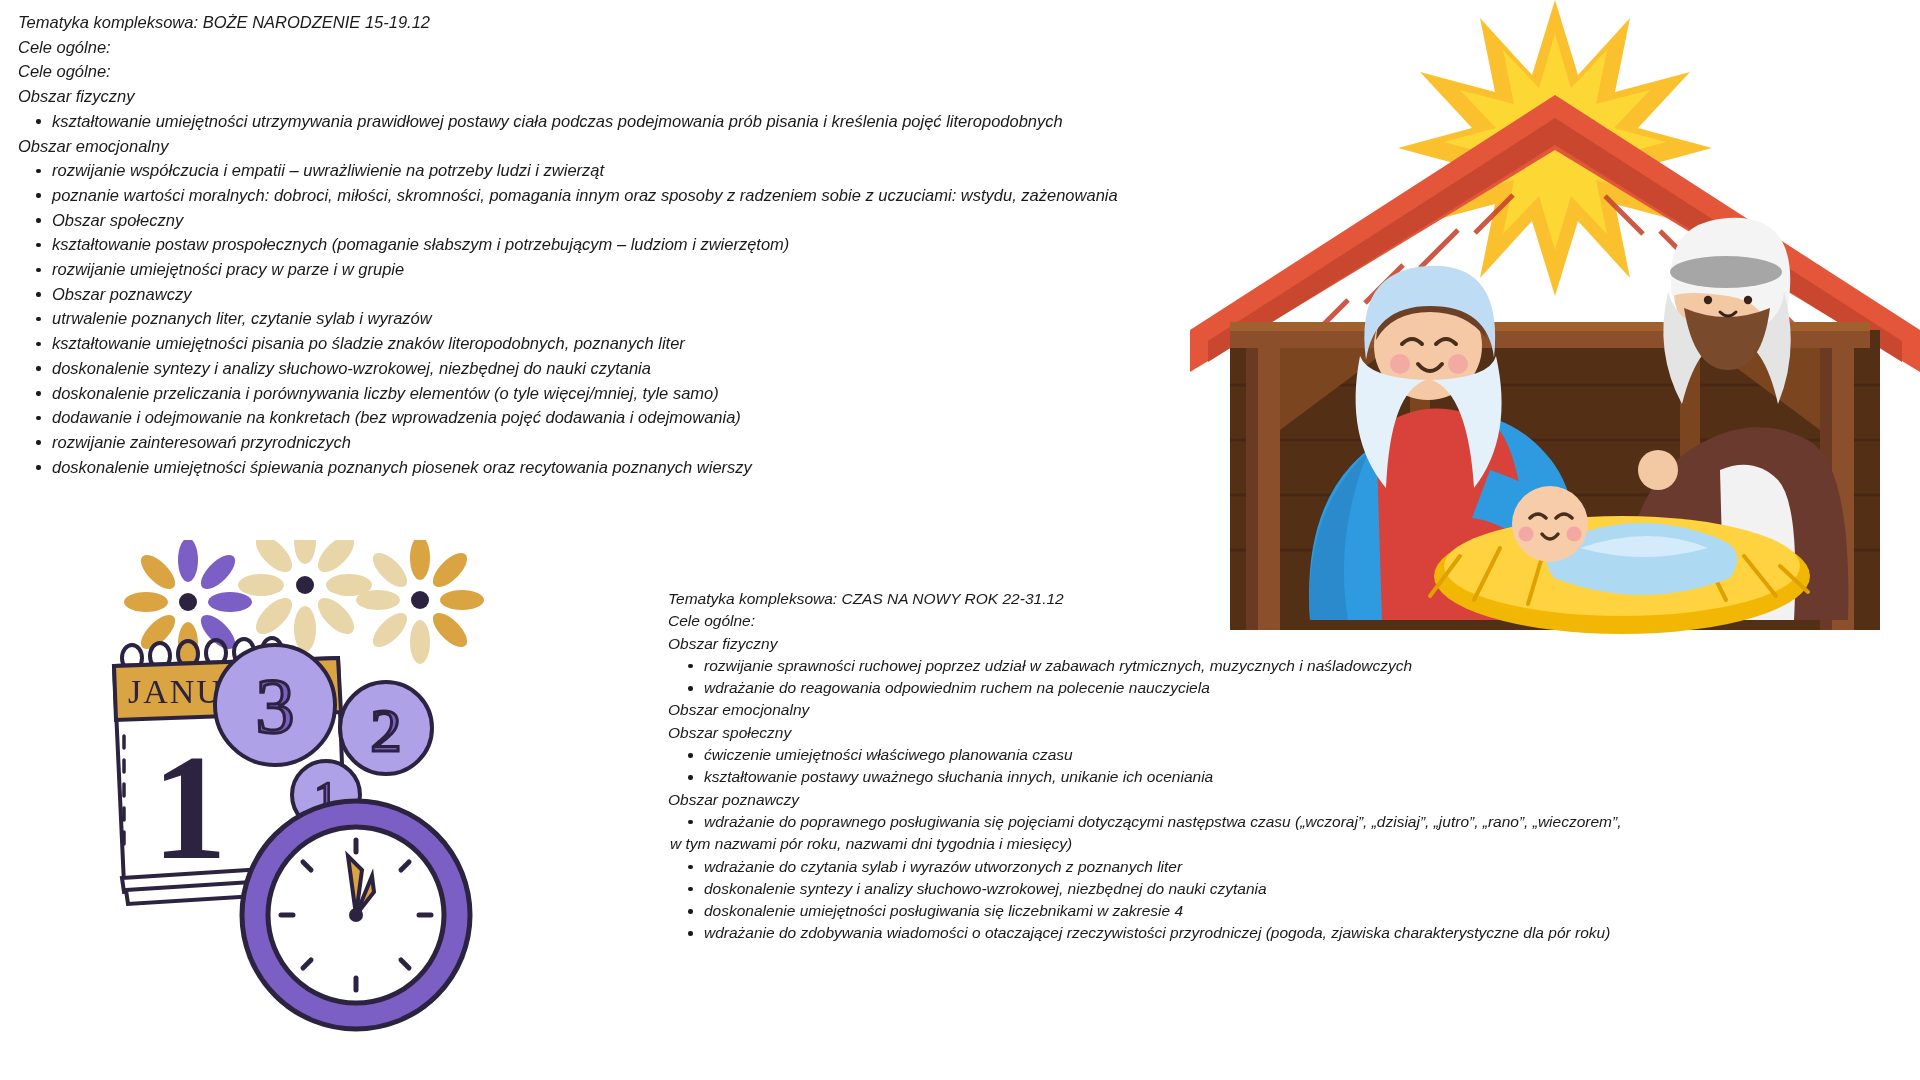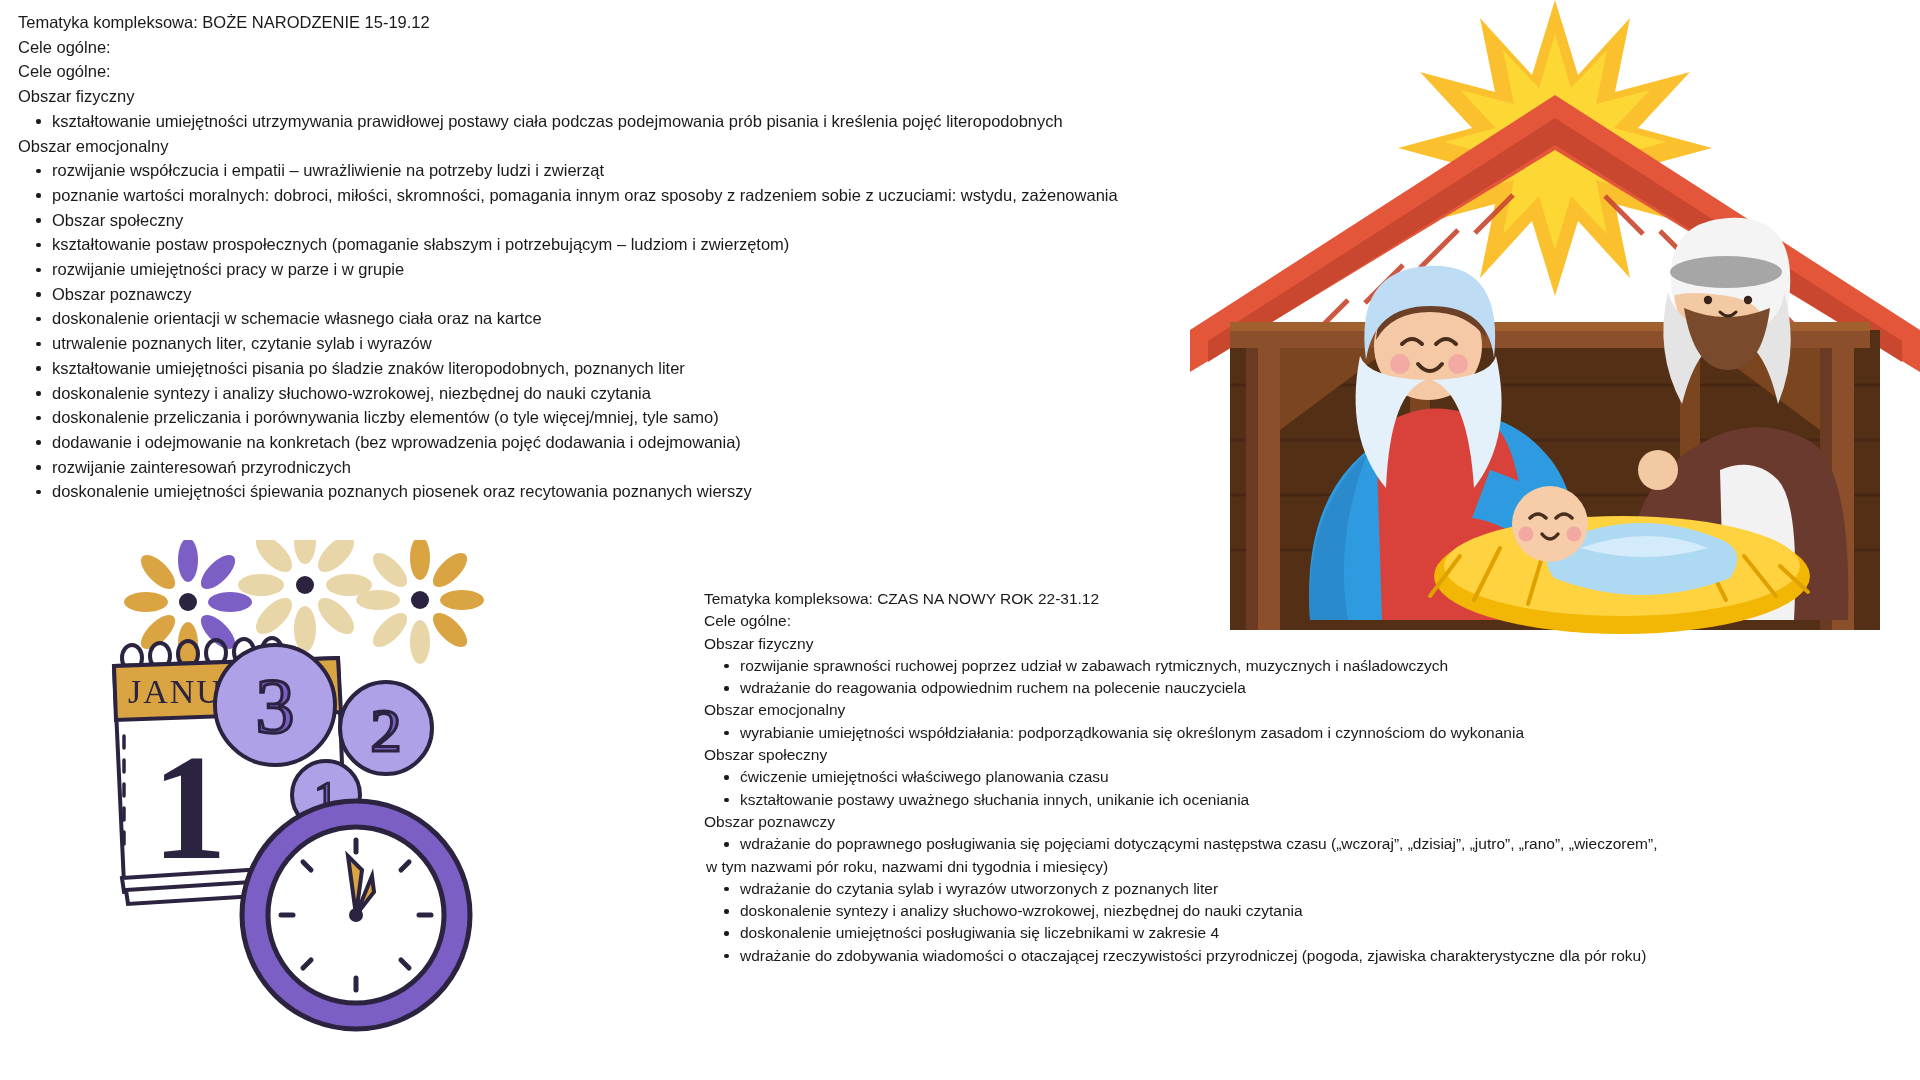--- a/index.html
+++ b/index.html
@@ -14,20 +14,21 @@
     overflow: hidden;
     font-family: "Liberation Sans", sans-serif;
     color: #1a1a1a;
   }
 
   
   .doc-text {
     position: absolute;
     font-size: 16.5px;
     line-height: 24.7px;
+    font-style: italic;
   }
   .doc-text .line {
     white-space: nowrap;
   }
   .doc-text ul {
     margin: 0;
     padding: 0 0 0 34px;
     list-style: none;
   }
   .doc-text li {
@@ -51,21 +52,20 @@
     left: 18px;
     top: 10px;
     width: 1300px;
   }
   #block-newyear {
     left: 668px;
     top: 588px;
     width: 1060px;
     font-size: 15.5px;
     line-height: 22.3px;
-    margin-left: 36px;
   }
   #block-newyear li::before { top: 9px; }
   #block-newyear ul { padding-left: 36px; }
 
   
   #nativity {
     position: absolute;
     left: 1160px;
     top: 0px;
     width: 760px;
@@ -92,42 +92,40 @@
     <li>kształtowanie umiejętności utrzymywania prawidłowej postawy ciała podczas podejmowania prób pisania i kreślenia pojęć literopodobnych</li>
   </ul>
   <div class="line">Obszar emocjonalny</div>
   <ul>
     <li>rozwijanie współczucia i empatii – uwrażliwienie na potrzeby ludzi i zwierząt</li>
     <li>poznanie wartości moralnych: dobroci, miłości, skromności, pomagania innym oraz sposoby z radzeniem sobie z uczuciami: wstydu, zażenowania</li>
     <li>Obszar społeczny</li>
     <li>kształtowanie postaw prospołecznych (pomaganie słabszym i potrzebującym – ludziom i zwierzętom)</li>
     <li>rozwijanie umiejętności pracy w parze i w grupie</li>
     <li>Obszar poznawczy</li>
-    <li>doskonalenie orientacji w schemacie własnego ciała oraz na kartce</li>
     <li>utrwalenie poznanych liter, czytanie sylab i wyrazów</li>
     <li>kształtowanie umiejętności pisania po śladzie znaków literopodobnych, poznanych liter</li>
     <li>doskonalenie syntezy i analizy słuchowo-wzrokowej, niezbędnej do nauki czytania</li>
     <li>doskonalenie przeliczania i porównywania liczby elementów (o tyle więcej/mniej, tyle samo)</li>
     <li>dodawanie i odejmowanie na konkretach (bez wprowadzenia pojęć dodawania i odejmowania)</li>
     <li>rozwijanie zainteresowań przyrodniczych</li>
     <li>doskonalenie umiejętności śpiewania poznanych piosenek oraz recytowania poznanych wierszy</li>
   </ul>
 </div>
 
 <div class="doc-text" id="block-newyear">
   <div class="line">Tematyka kompleksowa: CZAS NA NOWY ROK 22-31.12</div>
   <div class="line">Cele ogólne:</div>
   <div class="line">Obszar fizyczny</div>
   <ul>
     <li>rozwijanie sprawności ruchowej poprzez udział w zabawach rytmicznych, muzycznych i naśladowczych</li>
     <li>wdrażanie do reagowania odpowiednim ruchem na polecenie nauczyciela</li>
   </ul>
   <div class="line">Obszar emocjonalny</div>
   <ul>
-    <li>wyrabianie umiejętności współdziałania: podporządkowania się określonym zasadom i czynnościom do wykonania</li>
   </ul>
   <div class="line">Obszar społeczny</div>
   <ul>
     <li>ćwiczenie umiejętności właściwego planowania czasu</li>
     <li>kształtowanie postawy uważnego słuchania innych, unikanie ich oceniania</li>
   </ul>
   <div class="line">Obszar poznawczy</div>
   <ul>
     <li>wdrażanie do poprawnego posługiwania się pojęciami dotyczącymi następstwa czasu („wczoraj”, „dzisiaj”, „jutro”, „rano”, „wieczorem”,</li>
     <li class="wrapline">w tym nazwami pór roku, nazwami dni tygodnia i miesięcy)</li>

